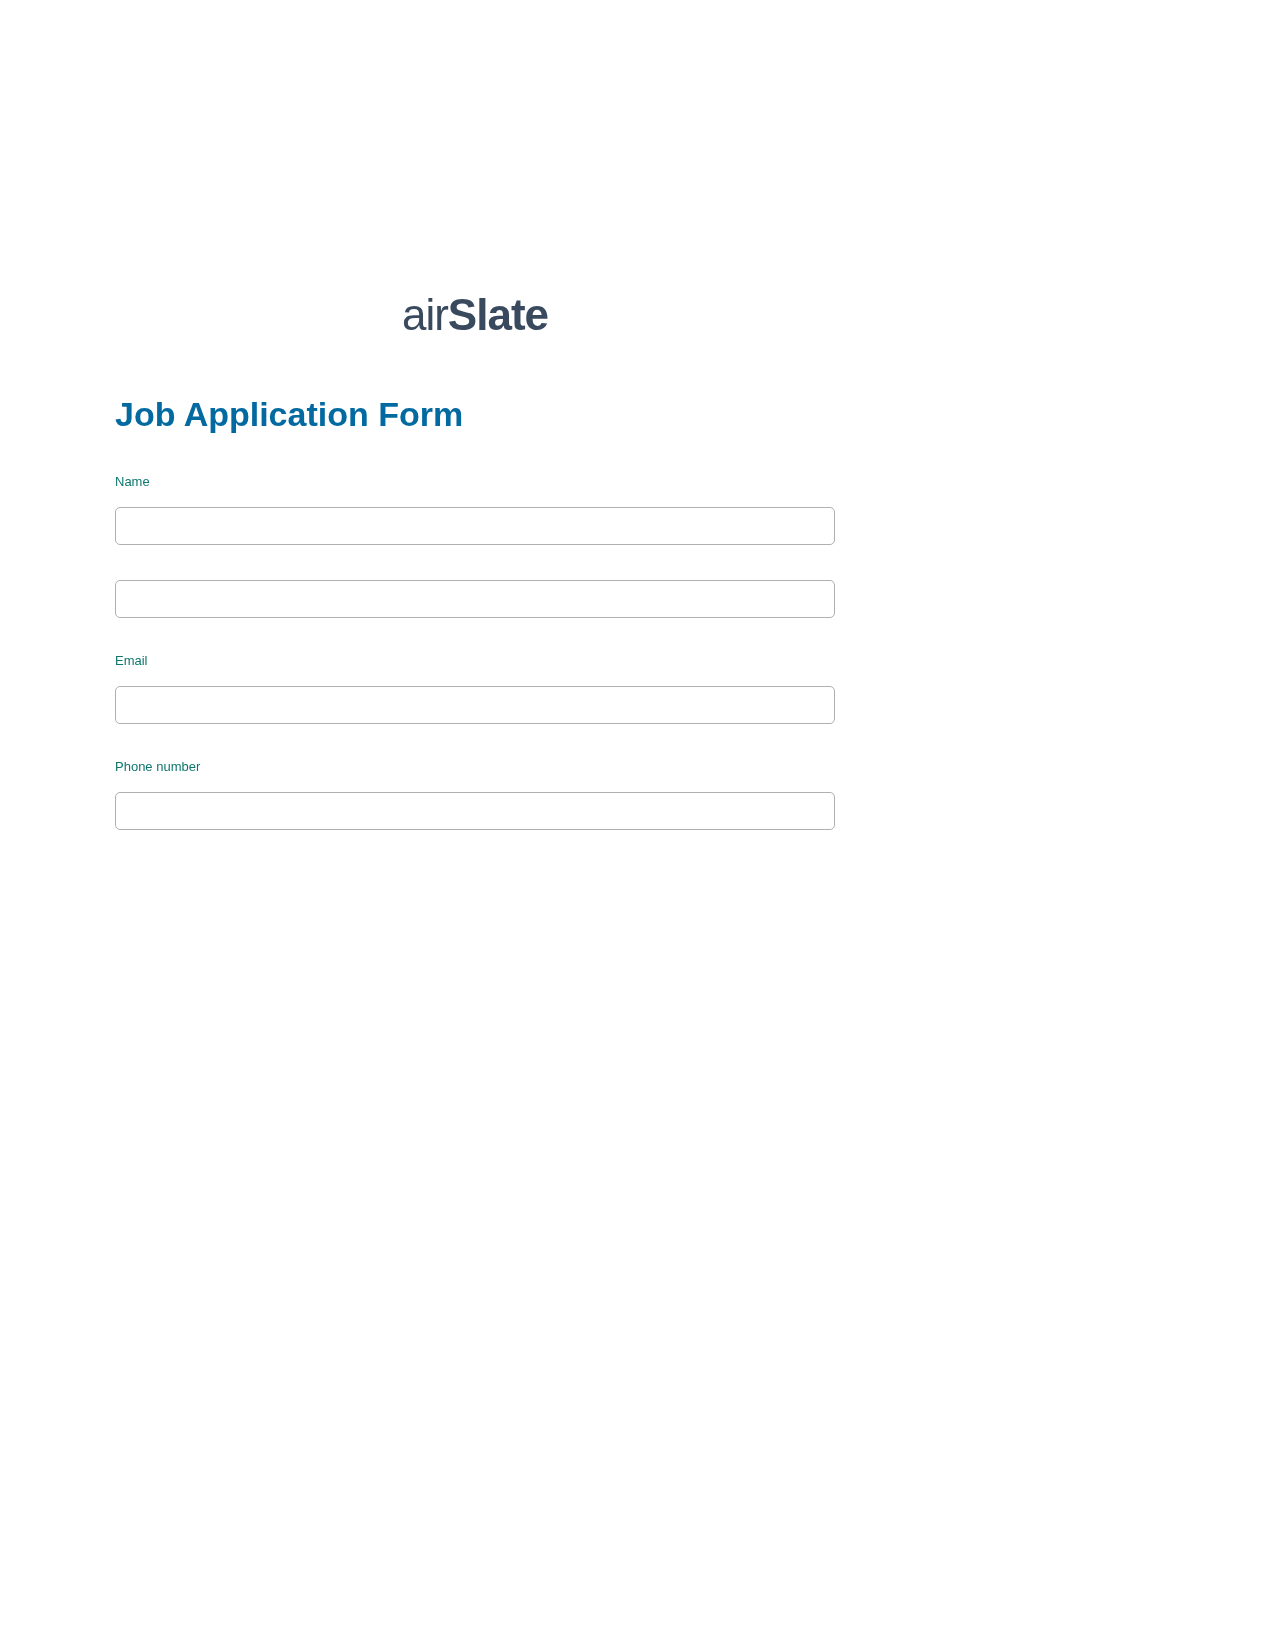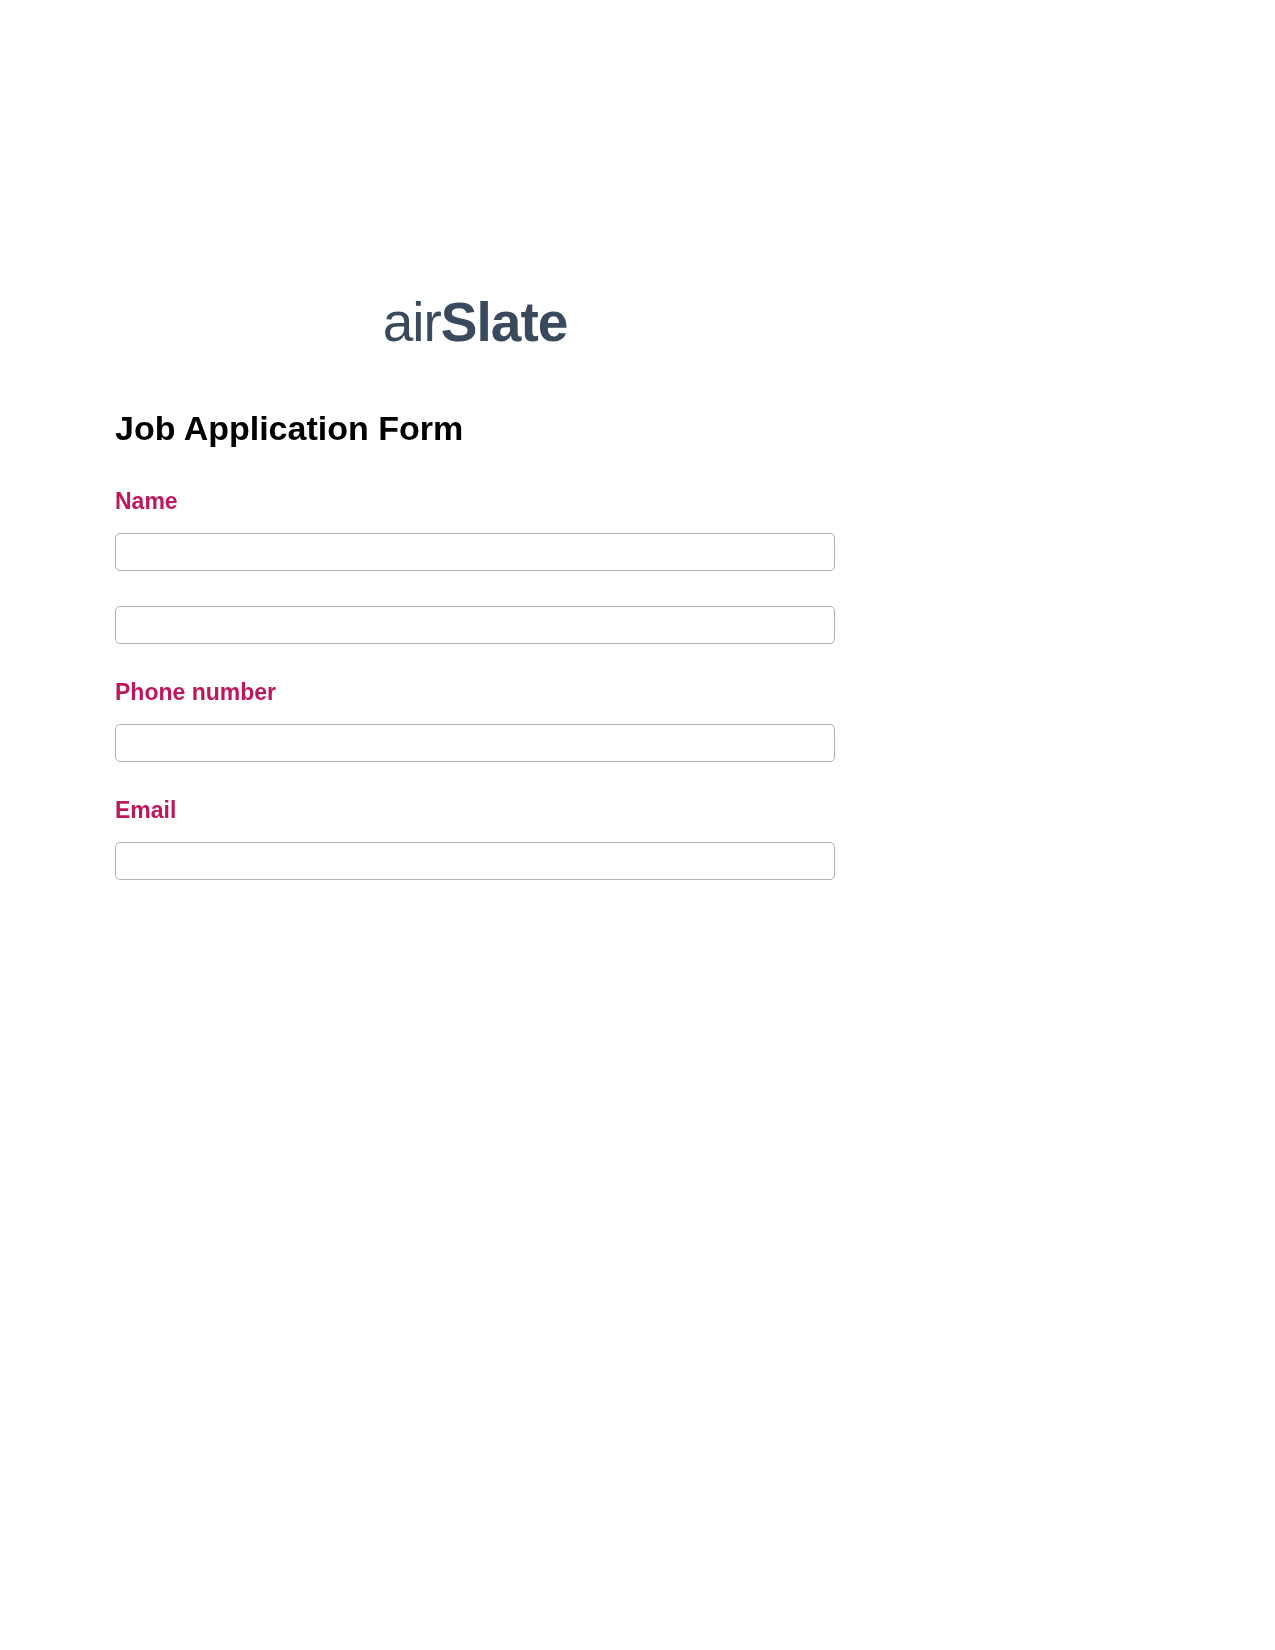--- a/index.html
+++ b/index.html
@@ -24,46 +24,46 @@
     }
     
     .logo {
       text-align: center;
       margin-bottom: 55px;
       margin-left: 180px;
       width: 360px;
     }
     
     .logo-text {
-      font-size: 55px;
+      font-size: 44px;
       font-weight: 700;
       color: #3a4a5e;
       letter-spacing: -1px;
     }
     
     .logo-air {
       font-weight: 400;
     }
     
     .form-title {
       font-size: 34px;
       font-weight: 700;
-      color: #000000;
+      color: #0369a1;
       margin-bottom: 40px;
     }
     
     .form-field {
       margin-bottom: 35px;
     }
     
     .field-label {
       display: block;
-      font-size: 23px;
-      font-weight: 700;
-      color: #be185d;
+      font-size: 13px;
+      font-weight: 400;
+      color: #0f766e;
       margin-bottom: 18px;
     }
     
     .field-input {
       width: 100%;
       height: 38px;
       border: 1px solid #b0b0b0;
       border-radius: 5px;
       padding: 8px 12px;
       font-size: 16px;
@@ -84,22 +84,22 @@
   <div class="form-field">
     <label class="field-label">Name</label>
     <input type="text" class="field-input" value="" style="">
   </div>
 
   <div class="form-field">
     <input type="text" class="field-input" value="" style="">
   </div>
 
   <div class="form-field">
-    <label class="field-label">Phone number</label>
+    <label class="field-label">Email</label>
     <input type="text" class="field-input" value="" style="">
   </div>
 
   <div class="form-field">
-    <label class="field-label">Email</label>
+    <label class="field-label">Phone number</label>
     <input type="text" class="field-input" value="" style="">
   </div>
 
 </div>
 
 </body></html>

